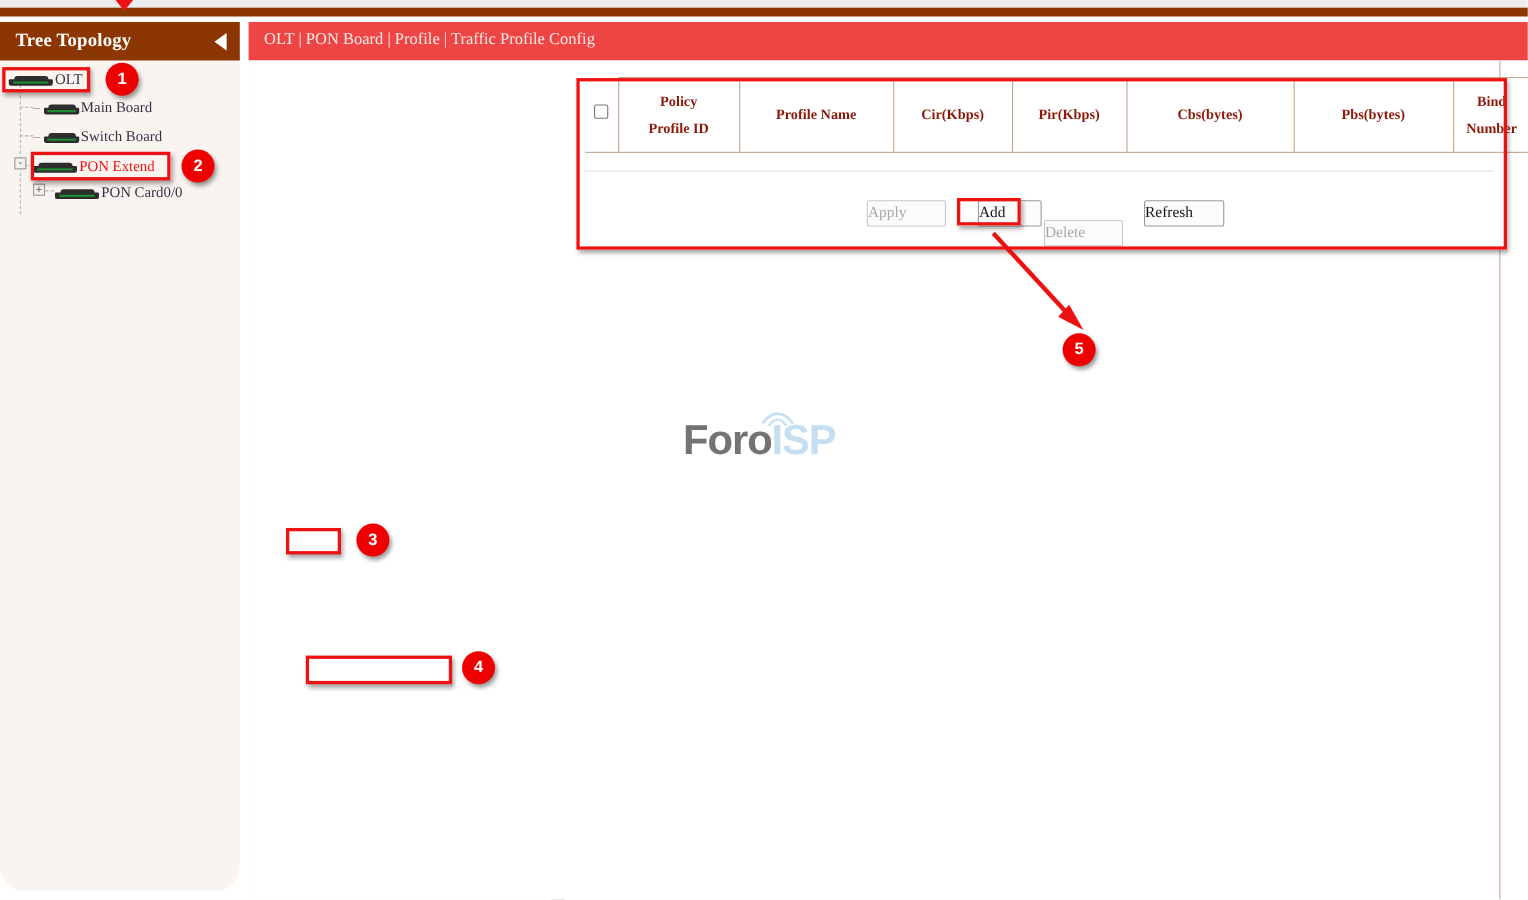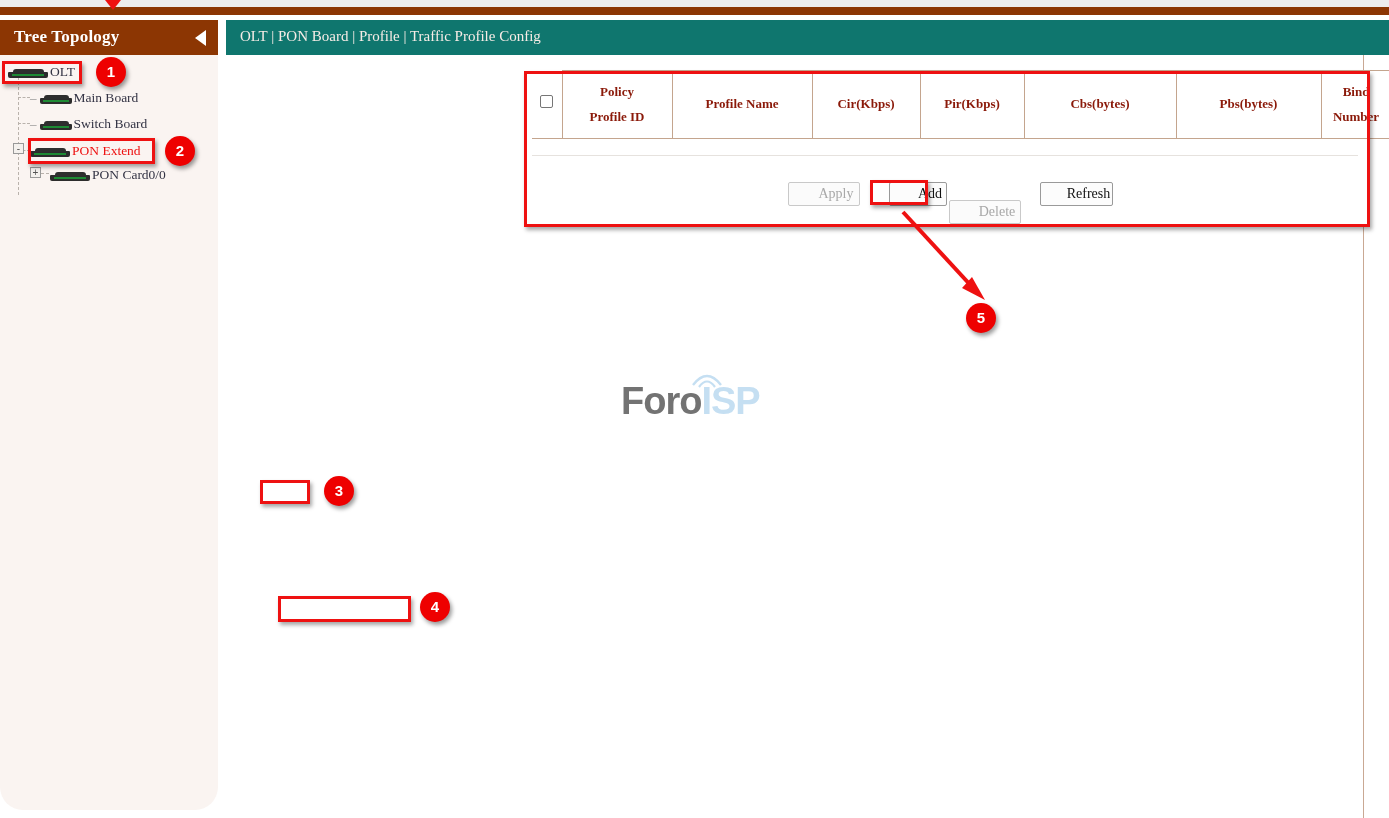--- a/index.html
+++ b/index.html
@@ -157,21 +157,21 @@
   .nav-scroll .thumb {
     position: absolute; left: 1px; top: 14px;
     width: 11px; height: 770px;
     background: #bdbdbd;
   }
 
   
   .content-header {
     position: absolute; left: 226px; top: 20px;
     width: 1163px; height: 35px;
-    background: #0f766e;
+    background: #ef4444;
   }
   .breadcrumb {
     position: absolute; left: 14px; top: 8px;
     font-size: 15px; color: #f6ece6;
   }
   .content-area {
     position: absolute; left: 226px; top: 55px;
     width: 1163px; height: 763px;
     background: #ffffff;
   }
@@ -232,24 +232,23 @@
     width: 838px; height: 30px;
   }
   .btn {
     position: absolute;
     height: 24px;
     border: 1px solid #9a9a9a;
     background: #fcfcfc;
     font-family: "Liberation Serif", serif;
     font-size: 14px;
     color: #111111;
-    text-align: center;
+    text-align: left;
     line-height: 22px;
     border-radius: 2px;
-    padding-left: 24px;
   }
   .btn.disabled {
     color: #a8a8a8;
     border-color: #c9c9c9;
     background: #fbfbfb;
   }
 
   
   .watermark {
     position: absolute; left: 621px; top: 380px;

